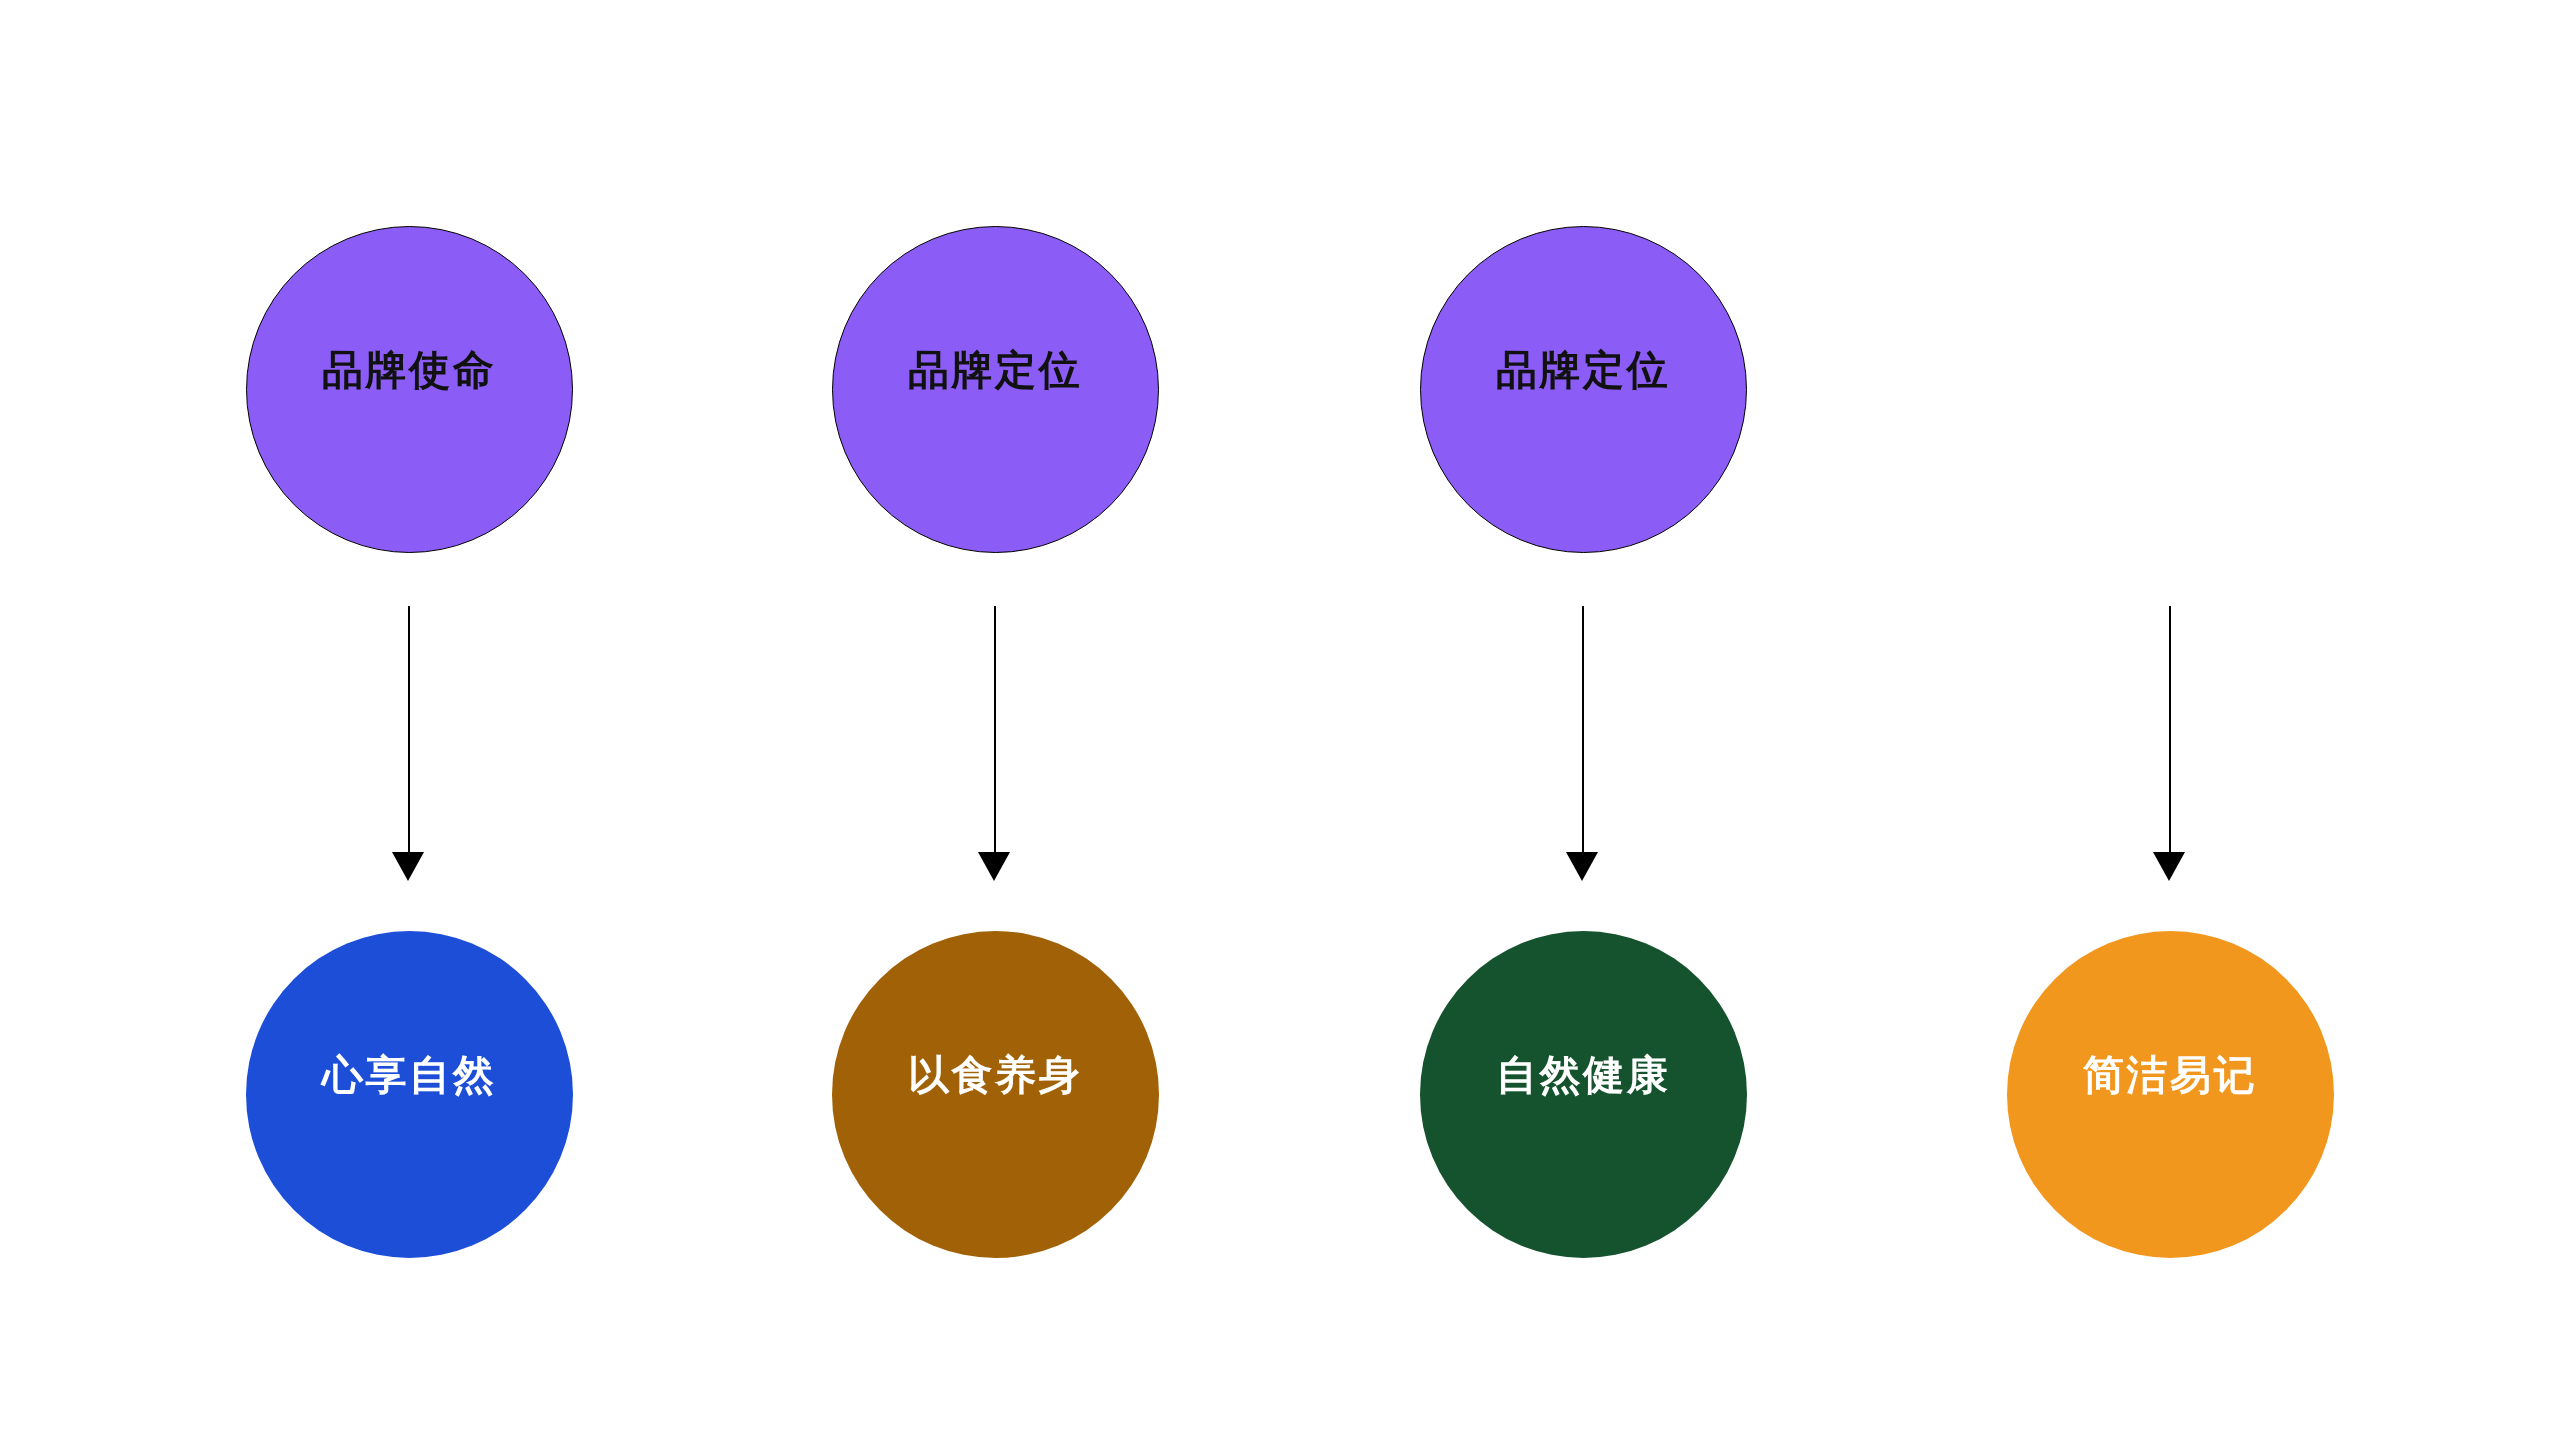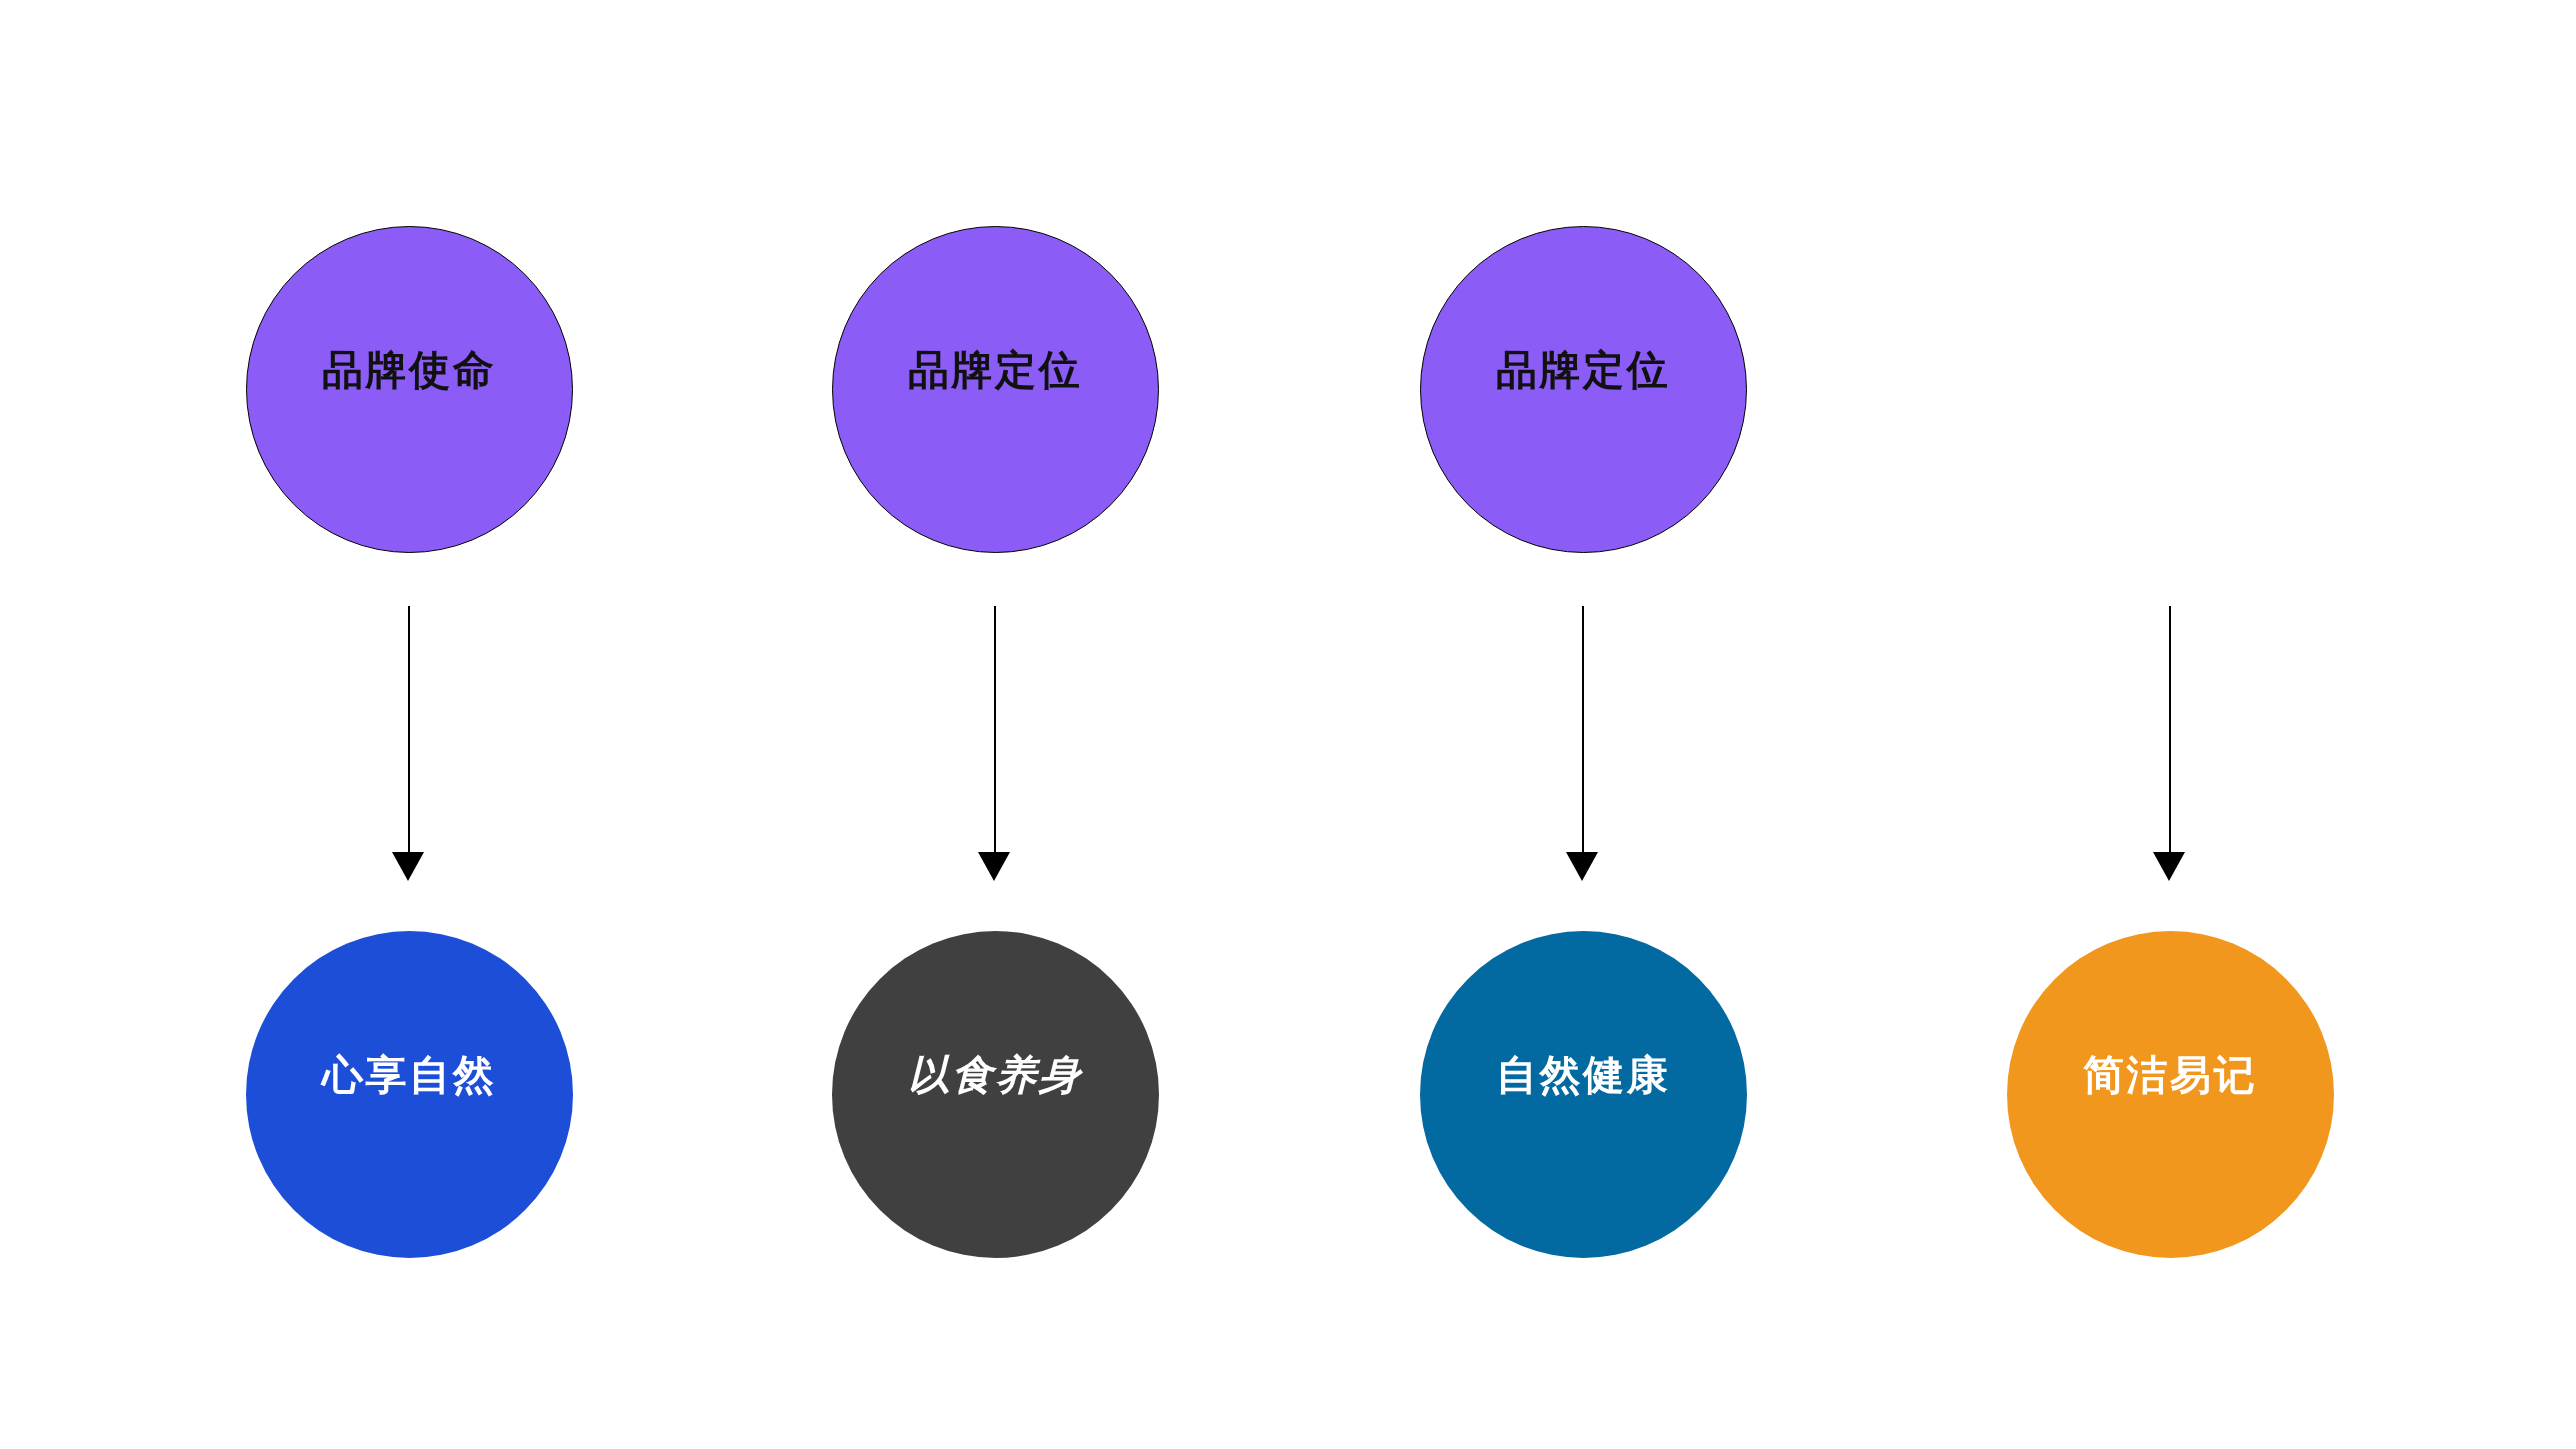--- a/index.html
+++ b/index.html
@@ -100,32 +100,32 @@
       <span class="label">心享自然</span>
     </div>
   </div>
 
   <div class="column" style="left:831px">
     <div class="top-circle">
       <span class="label">品牌定位</span>
     </div>
     <div class="arrow-line"></div>
     <div class="arrow-head"></div>
-    <div class="bottom-circle" style="background-color: #404040; font-style: italic;">
+    <div class="bottom-circle" style="background-color: #a16207;">
       <span class="label">以食养身</span>
     </div>
   </div>
 
   <div class="column" style="left:1419px">
     <div class="top-circle">
       <span class="label">品牌定位</span>
     </div>
     <div class="arrow-line"></div>
     <div class="arrow-head"></div>
-    <div class="bottom-circle" style="background-color: #0369a1;">
+    <div class="bottom-circle" style="background-color: #14532d;">
       <span class="label">自然健康</span>
     </div>
   </div>
 
   <div class="column" style="left:2006px">
     <div class="arrow-line"></div>
     <div class="arrow-head"></div>
     <div class="bottom-circle" style="background-color: rgb(242, 151, 30);">
       <span class="label">简洁易记</span>
     </div>

